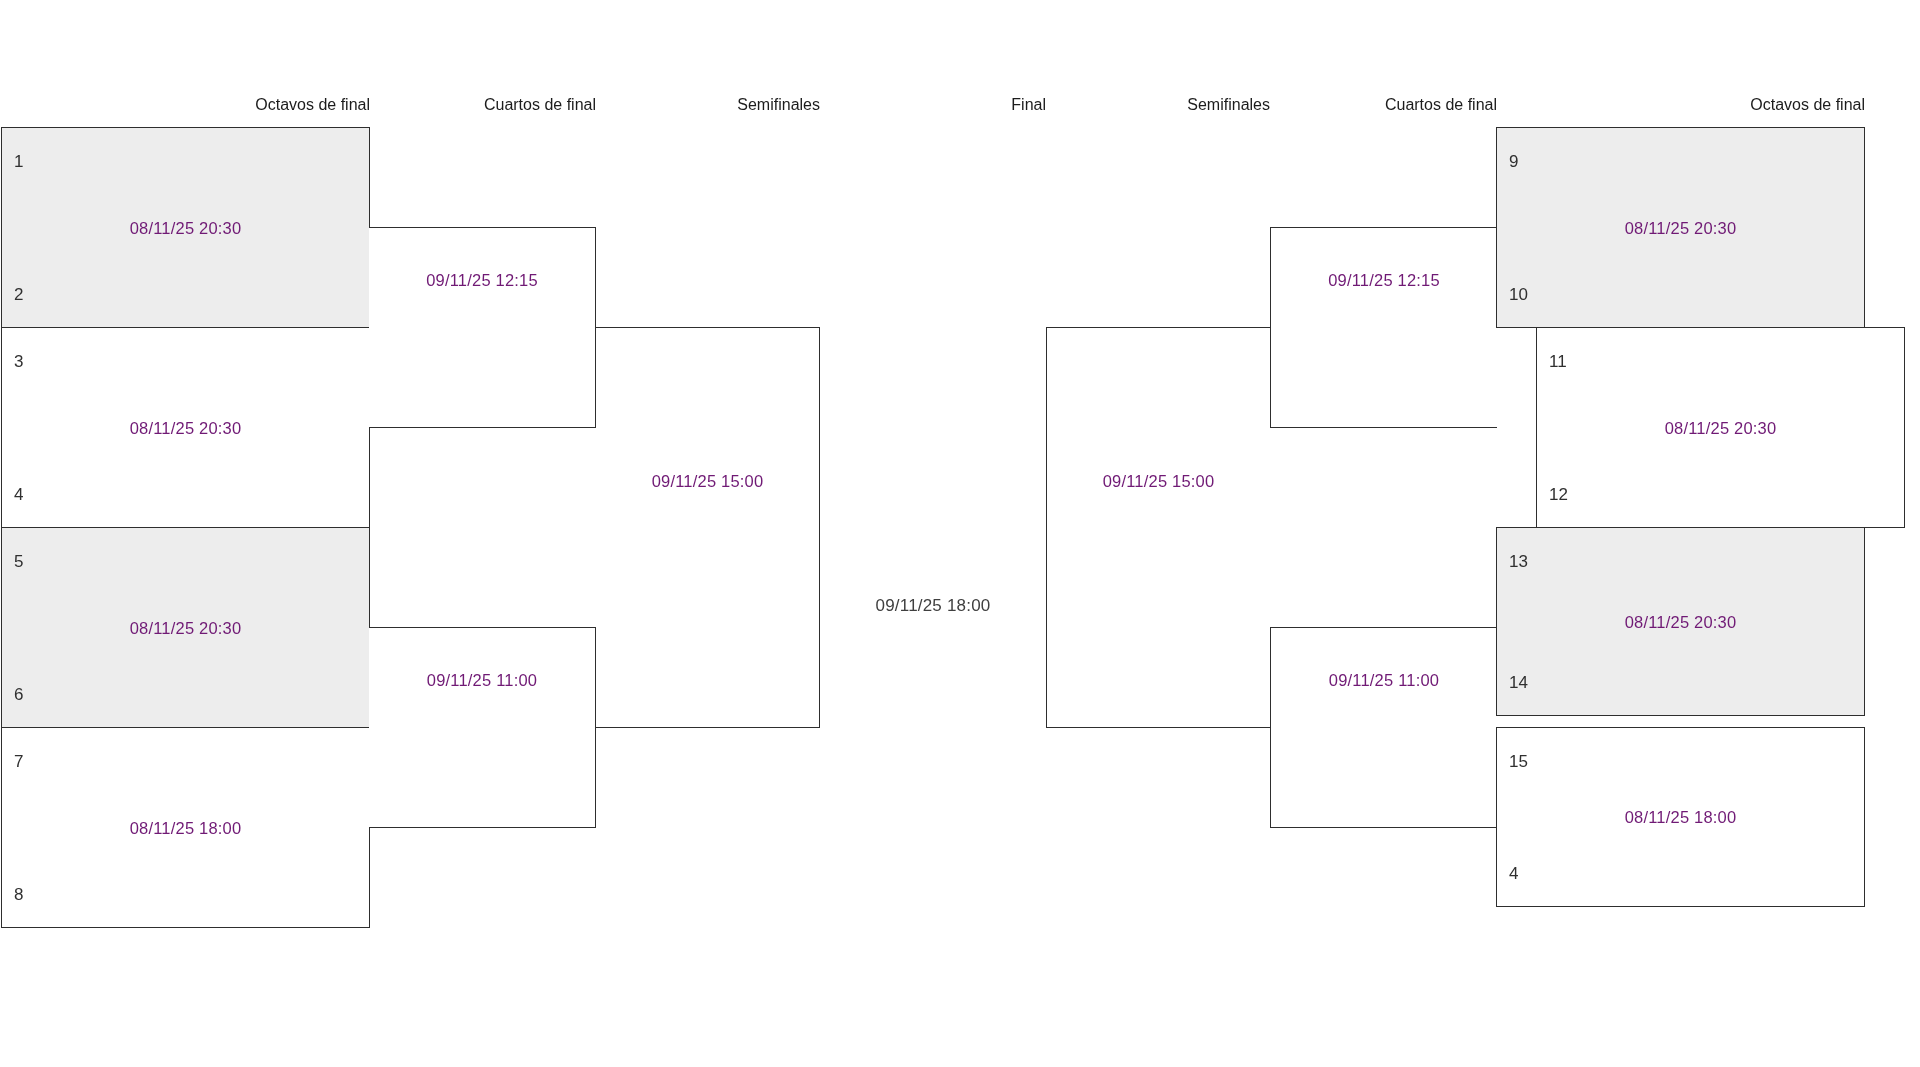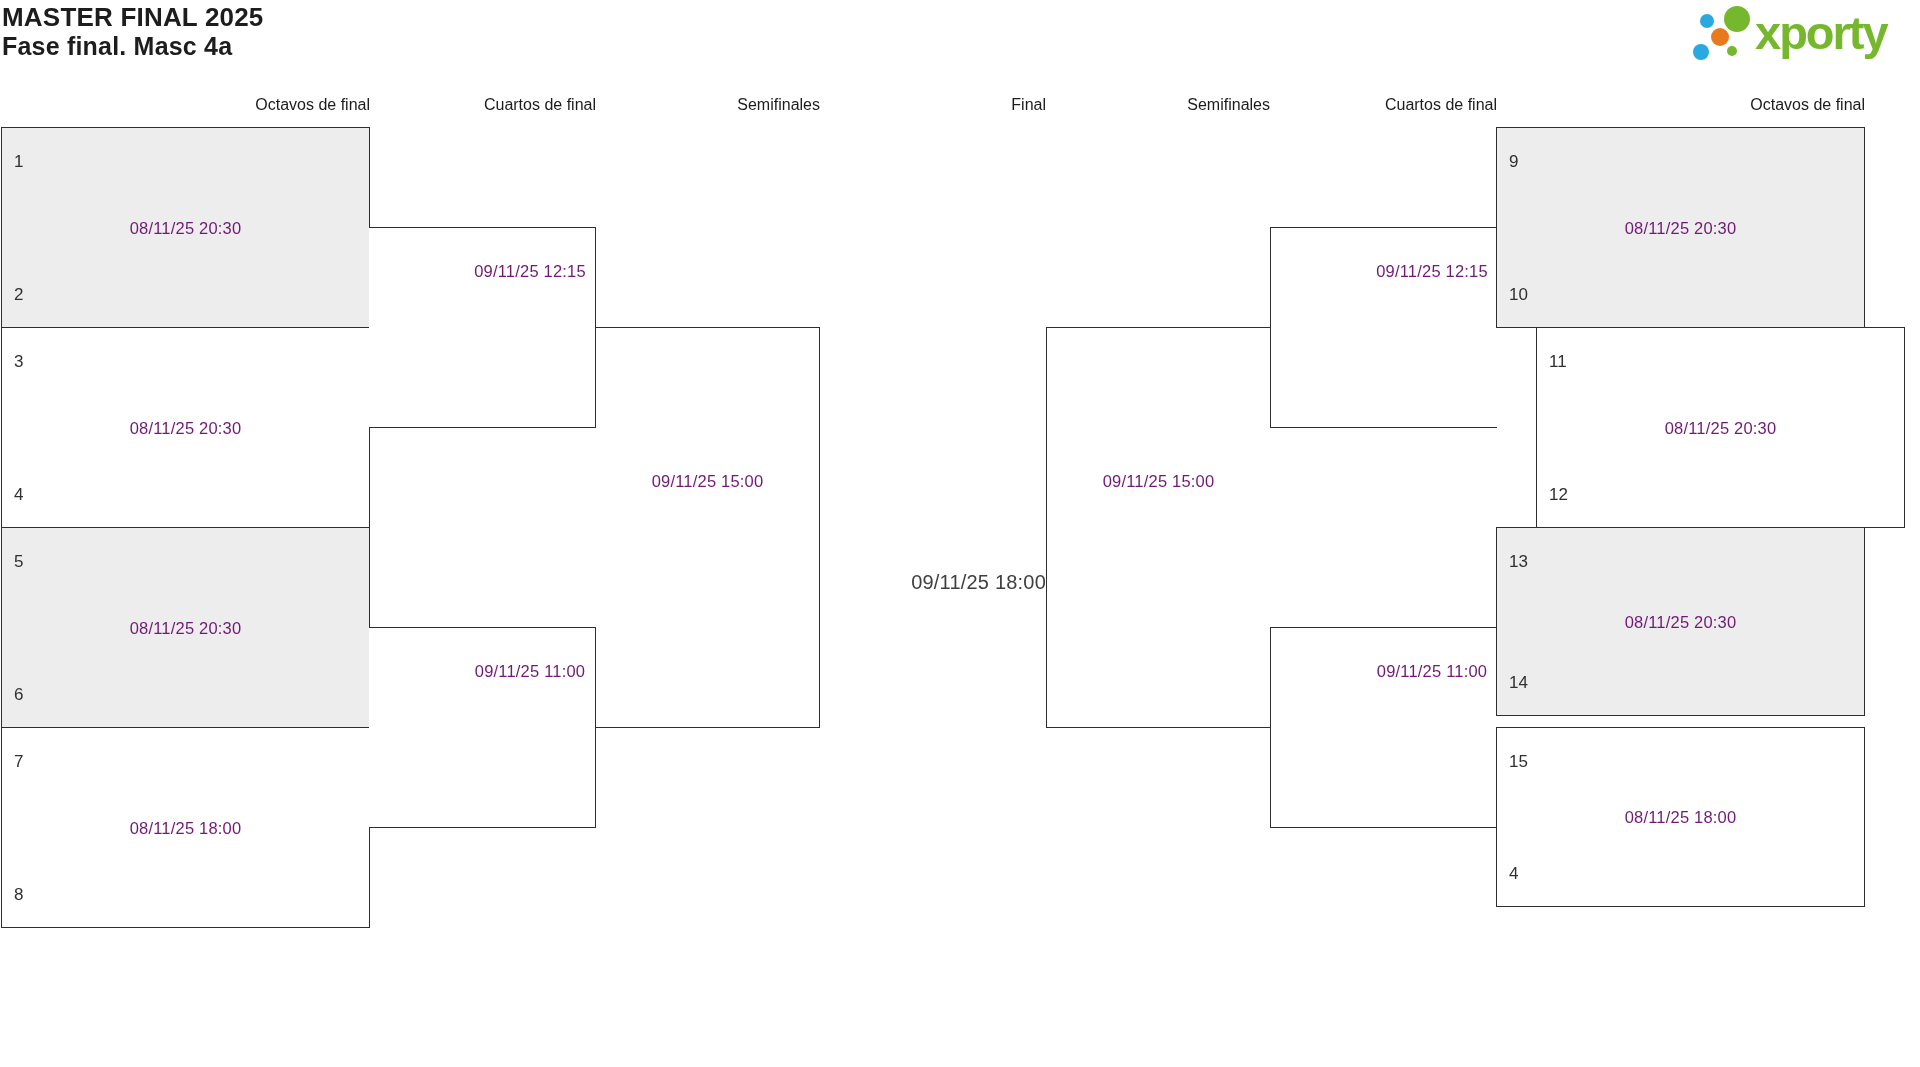--- a/index.html
+++ b/index.html
@@ -21,47 +21,31 @@
   .box{position:absolute;box-sizing:border-box;border:1px solid #2e2e2e;background:#ffffff;}
   .box.shaded{background:#ededed;}
   .box.no-left{border-left:none;}
   .box.no-right{border-right:none;}
   .seed{position:absolute;left:12px;font-size:17px;color:#303030;line-height:19px;}
   .seed.top{top:24px;}
   .seed.bot{bottom:23px;}
   .mdate{position:absolute;left:0;width:100%;text-align:center;
     font-size:16.5px;color:#701a75;letter-spacing:.2px;line-height:19px;}
   .obox .mdate{top:50%;transform:translateY(-50%);}
-  .qbox .mdate{top:34px;padding-left:48px;}
+  .qbox .mdate{top:43px;}
   .sbox .mdate{top:144px;}
-  .final-date{position:absolute;left:820px;width:226px;top:572px;height:20px;text-align:right;
-    font-size:20px;color:#3f3f3f;letter-spacing:.2px;line-height:20px;}
+  .final-date{position:absolute;left:820px;width:226px;top:596px;height:20px;text-align:center;
+    font-size:17px;color:#3f3f3f;letter-spacing:.2px;line-height:20px;}
 </style>
 </head>
 <body>
 
 <div class="stage">
 
-  <div class="titles">
-    <div class="title">MASTER FINAL 2025</div>
-    <div class="subtitle">Fase final. Masc 4a</div>
-  </div>
 
-  <div class="logo">
-    <span>
-      <svg width="62" height="62" viewBox="0 0 62 62">
-        <circle cx="15" cy="18" r="7" fill="#2aa9e0"></circle>
-        <circle cx="45" cy="16" r="13" fill="#76b82d"></circle>
-        <circle cx="28" cy="34" r="9" fill="#e87a1e"></circle>
-        <circle cx="9" cy="49" r="8" fill="#2aa9e0"></circle>
-        <circle cx="40" cy="48" r="5" fill="#76b82d"></circle>
-      </svg>
-    </span>
-    <span class="logo-text">xporty</span>
-  </div>
 
   <div class="round-header" style="left:1px;width:369px;">Octavos de final</div>
   <div class="round-header" style="left:369px;width:227px;">Cuartos de final</div>
   <div class="round-header" style="left:596px;width:224px;">Semifinales</div>
   <div class="round-header" style="left:820px;width:226px;">Final</div>
   <div class="round-header" style="left:1046px;width:224px;">Semifinales</div>
   <div class="round-header" style="left:1270px;width:227px;">Cuartos de final</div>
   <div class="round-header" style="left:1496px;width:369px;">Octavos de final</div>
 
   <div class="box obox shaded" style="left:1px;top:127px;width:369px;height:201px;">

